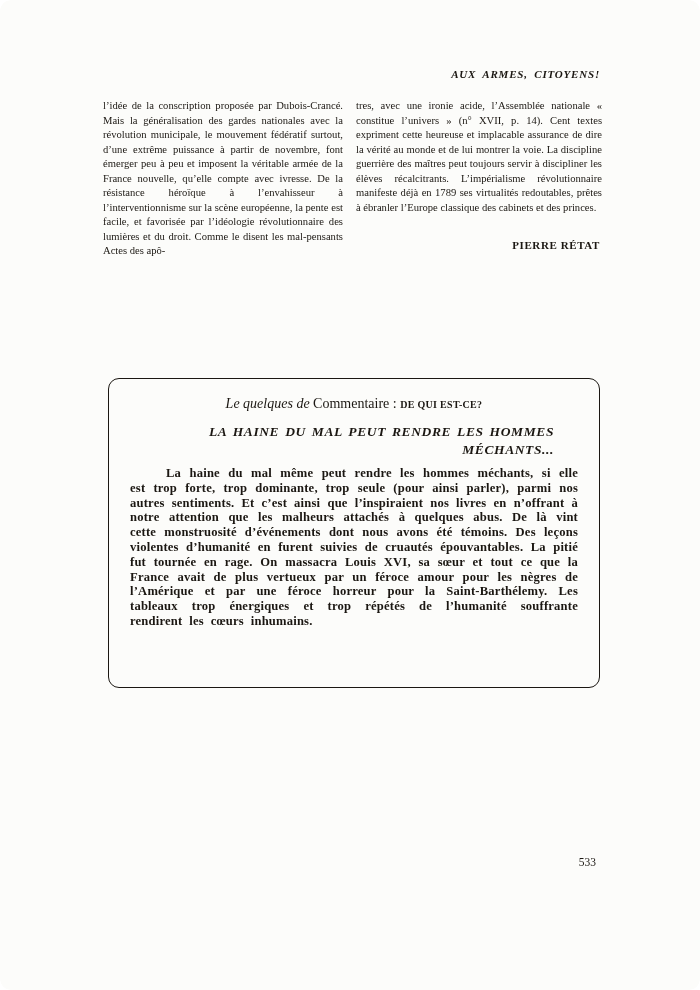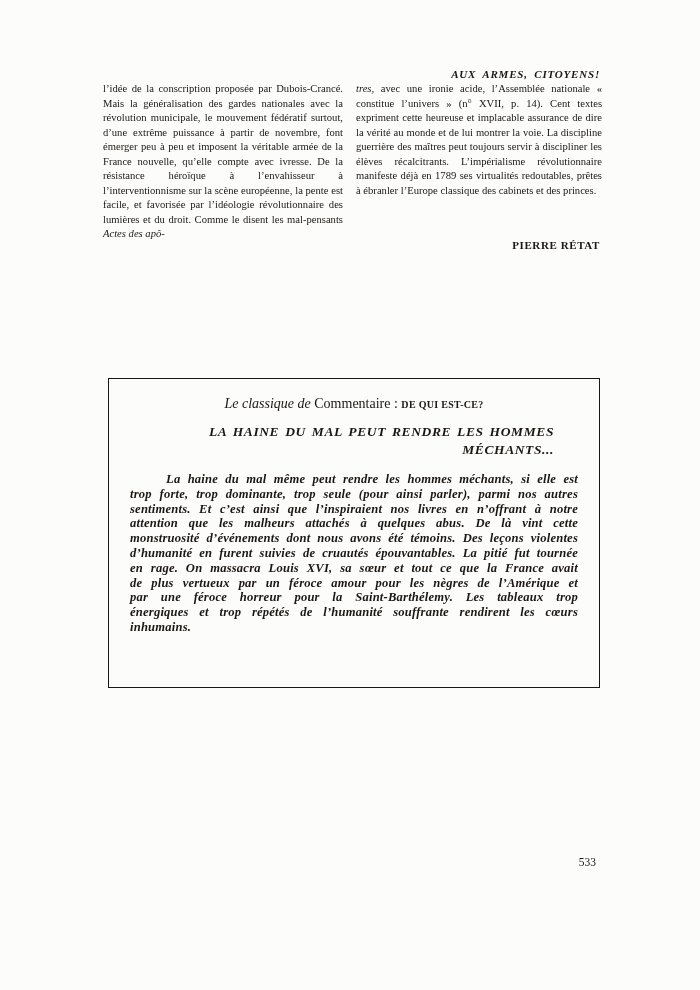--- a/index.html
+++ b/index.html
@@ -1,37 +1,37 @@
 <!DOCTYPE html>
 <html><head>
 <meta charset="utf-8">
 <style>
-  * { margin: 0; padding: 0; box-sizing: border-box; }
+  * { margin: 0; padding: 0; box-sizing: border-box; border-radius: 11px; }
   html, body { width: 700px; background: #ffffff; }
   .page {
     position: relative;
     width: 700px; height: 990px;
     background: #fcfcfa;
     font-family: "Liberation Serif", serif;
     color: #1b1712;
     overflow: hidden;
   }
   .running-head {
     position: absolute; top: 68px; right: 100px;
     font-size: 11px; font-style: italic; font-weight: bold;
     letter-spacing: 0.8px; word-spacing: 3px;
   }
   .col {
-    position: absolute; top: 82px;
+    position: absolute; top: 99px;
     font-size: 10.6px; line-height: 14.5px;
     text-align: justify;
   }
   .col-left  { left: 103px; width: 240px; }
   .col-right { left: 356px; width: 246px; }
-  .it { font-style: italic; }
+  .it { }
   .author {
     position: absolute; top: 239px; right: 100px;
     font-size: 11px; font-weight: 600; letter-spacing: 0.6px;
   }
   .contest-box {
     position: absolute; left: 108px; top: 378px;
     width: 492px; height: 310px;
     border: 1.5px solid #1b1712;
     padding: 15px 21px 0 21px;
     background: transparent;
@@ -39,22 +39,22 @@
   .box-title { text-align: center; font-size: 14px; margin-top: 2px; }
   .box-title .t-italic { font-style: italic; }
   .box-title .t-bold { font-weight: bold; font-size: 10px; letter-spacing: 0.3px; }
   .box-subtitle {
     text-align: right; font-style: italic; font-weight: bold;
     font-size: 13.5px; line-height: 18px;
     max-width: 400px; margin: 11px auto 0;
     letter-spacing: 0.6px; word-spacing: 2px;
   }
   .box-quote {
-    margin-top: 13px;
-    font-style: italic; font-weight: bold;
+    margin-top: 7px;
+    font-weight: bold;
     font-size: 12.6px; line-height: 14.8px;
     text-align: justify; text-indent: 36px;
     word-spacing: 3.5px; letter-spacing: 0.2px;
   }
   .box-closing {
     margin-top: 12px;
     font-weight: bold; font-size: 13.2px;
     text-align: center; word-spacing: 3px; letter-spacing: 0.2px;
   }
   .page-number { position: absolute; top: 828px; right: 104px; font-size: 11.5px; margin-top: 28px; }
@@ -72,21 +72,21 @@
 
   <div class="col col-right">
     <span class="it">tres,</span><span> avec une ironie acide, l’Assemblée nationale « constitue l’univers » (n° XVII, p. 14). Cent textes expriment cette heureuse et implacable assurance de dire la vérité au monde et de lui montrer la voie. La discipline guerrière des maîtres peut toujours servir à discipliner les élèves récalcitrants. L’impérialisme révolutionnaire manifeste déjà en 1789 ses virtualités redoutables, prêtes à ébranler l’Europe classique des cabinets et des princes.</span>
   </div>
 
   <div class="author">PIERRE RÉTAT</div>
 
   <div class="contest-box">
 
     <div class="box-title">
-      <span class="t-italic">Le classique de</span><span> Commentaire : </span><span class="t-bold">DE QUI EST-CE?</span>
+      <span class="t-italic">Le quelques de</span><span> Commentaire : </span><span class="t-bold">DE QUI EST-CE?</span>
     </div>
 
     <div class="box-subtitle">LA HAINE DU MAL PEUT RENDRE LES HOMMES MÉCHANTS...</div>
 
     <div class="box-quote">La haine du mal même peut rendre les hommes méchants, si elle est trop forte, trop dominante, trop seule (pour ainsi parler), parmi nos autres sentiments. Et c’est ainsi que l’inspiraient nos livres en n’offrant à notre attention que les malheurs attachés à quelques abus. De là vint cette monstruosité d’événements dont nous avons été témoins. Des leçons violentes d’humanité en furent suivies de cruautés épouvantables. La pitié fut tournée en rage. On massacra Louis XVI, sa sœur et tout ce que la France avait de plus vertueux par un féroce amour pour les nègres de l’Amérique et par une féroce horreur pour la Saint-Barthélemy. Les tableaux trop énergiques et trop répétés de l’humanité souffrante rendirent les cœurs inhumains.</div>
 
 
   </div>
 
   <div class="page-number">533</div>

